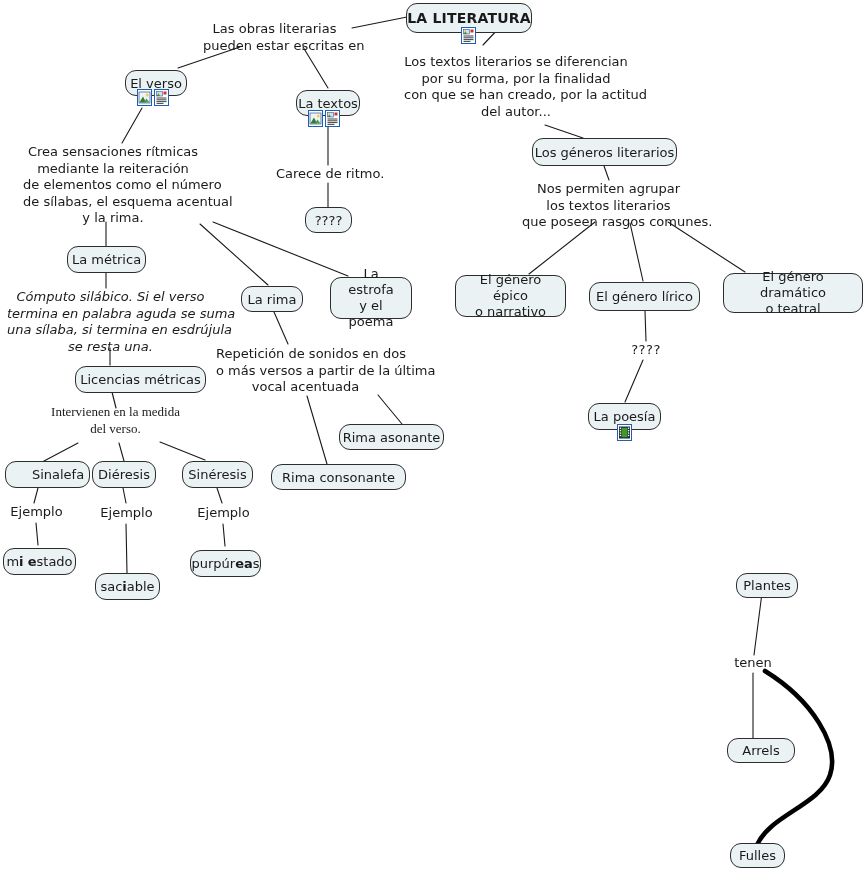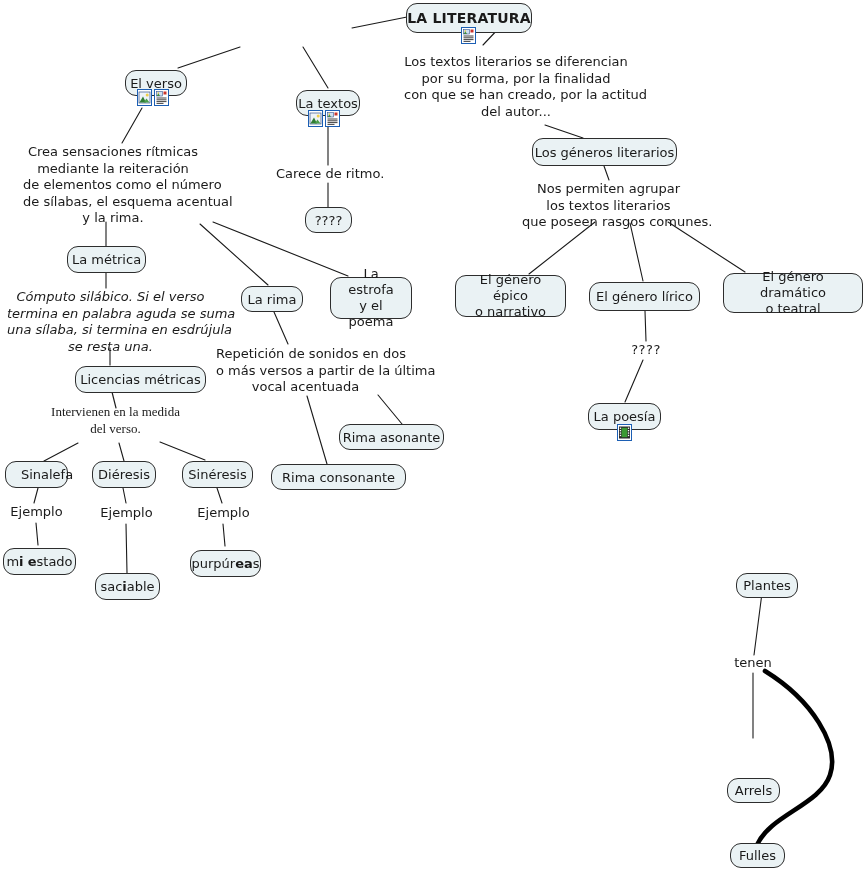--- a/index.html
+++ b/index.html
@@ -157,20 +157,22 @@
       <line x1="643" y1="360" x2="625" y2="402"></line>
 
       <line x1="762" y1="593" x2="754" y2="655"></line>
 
       <line x1="753" y1="673" x2="753" y2="738"></line>
     </g>
 
     <path d="M 765 671 C 812 700 840 745 830 775 C 820 805 770 815 757 845" stroke="#000000" stroke-width="4.6" fill="none" stroke-linecap="round"></path>
   </svg>
 
+  <div class="linklabel" style="left:203px; top:21px; width:143px;">Las obras literarias
+pueden estar escritas en</div>
 
   <div class="linklabel" style="left:404px; top:54px; width:224px;">Los textos literarios se diferencian
 por su forma, por la finalidad
 con que se han creado, por la actitud
 del autor...</div>
 
   <div class="linklabel" style="left:23px; top:144px; width:180px;">Crea sensaciones rítmicas
 mediante la reiteración
 de elementos como el número
 de sílabas, el esquema acentual
@@ -297,21 +299,21 @@
 
   <div class="node two-line" style="left:330px; top:277px; width:82px; height:42px; flex-direction:column;text-align:center;">
     <span class="txt">La estrofa</span>
     <span class="txt">y el poema</span>
   </div>
 
   <div class="node" style="left:30px; top:366px; width:131px; height:27px;margin-left:45px;">
     <span class="txt">Licencias métricas</span>
   </div>
 
-  <div class="node" style="left:5px; top:461px; width:63px; height:27px;padding-left:30px;">
+  <div class="node" style="left:5px; top:461px; width:85px; height:27px;padding-left:30px;">
     <span class="txt">Sinalefa</span>
   </div>
 
   <div class="node" style="left:92px; top:461px; width:64px; height:27px;">
     <span class="txt">Diéresis</span>
   </div>
 
   <div class="node" style="left:182px; top:461px; width:71px; height:27px;">
     <span class="txt">Sinéresis</span>
   </div>
@@ -374,21 +376,21 @@
           <rect x="9.9" y="9.8" width="1.3" height="1.3"></rect>
         </g>
       </svg>
     </span>
   </div>
 
   <div class="node" style="left:736px; top:573px; width:62px; height:25px;">
     <span class="txt">Plantes</span>
   </div>
 
-  <div class="node" style="left:727px; top:738px; width:53px; height:25px;margin-top:40px;">
+  <div class="node" style="left:727px; top:738px; width:68px; height:25px;">
     <span class="txt">Arrels</span>
   </div>
 
   <div class="node" style="left:730px; top:843px; width:55px; height:25px;">
     <span class="txt">Fulles</span>
   </div>
 
 </div>
 
 </body></html>

